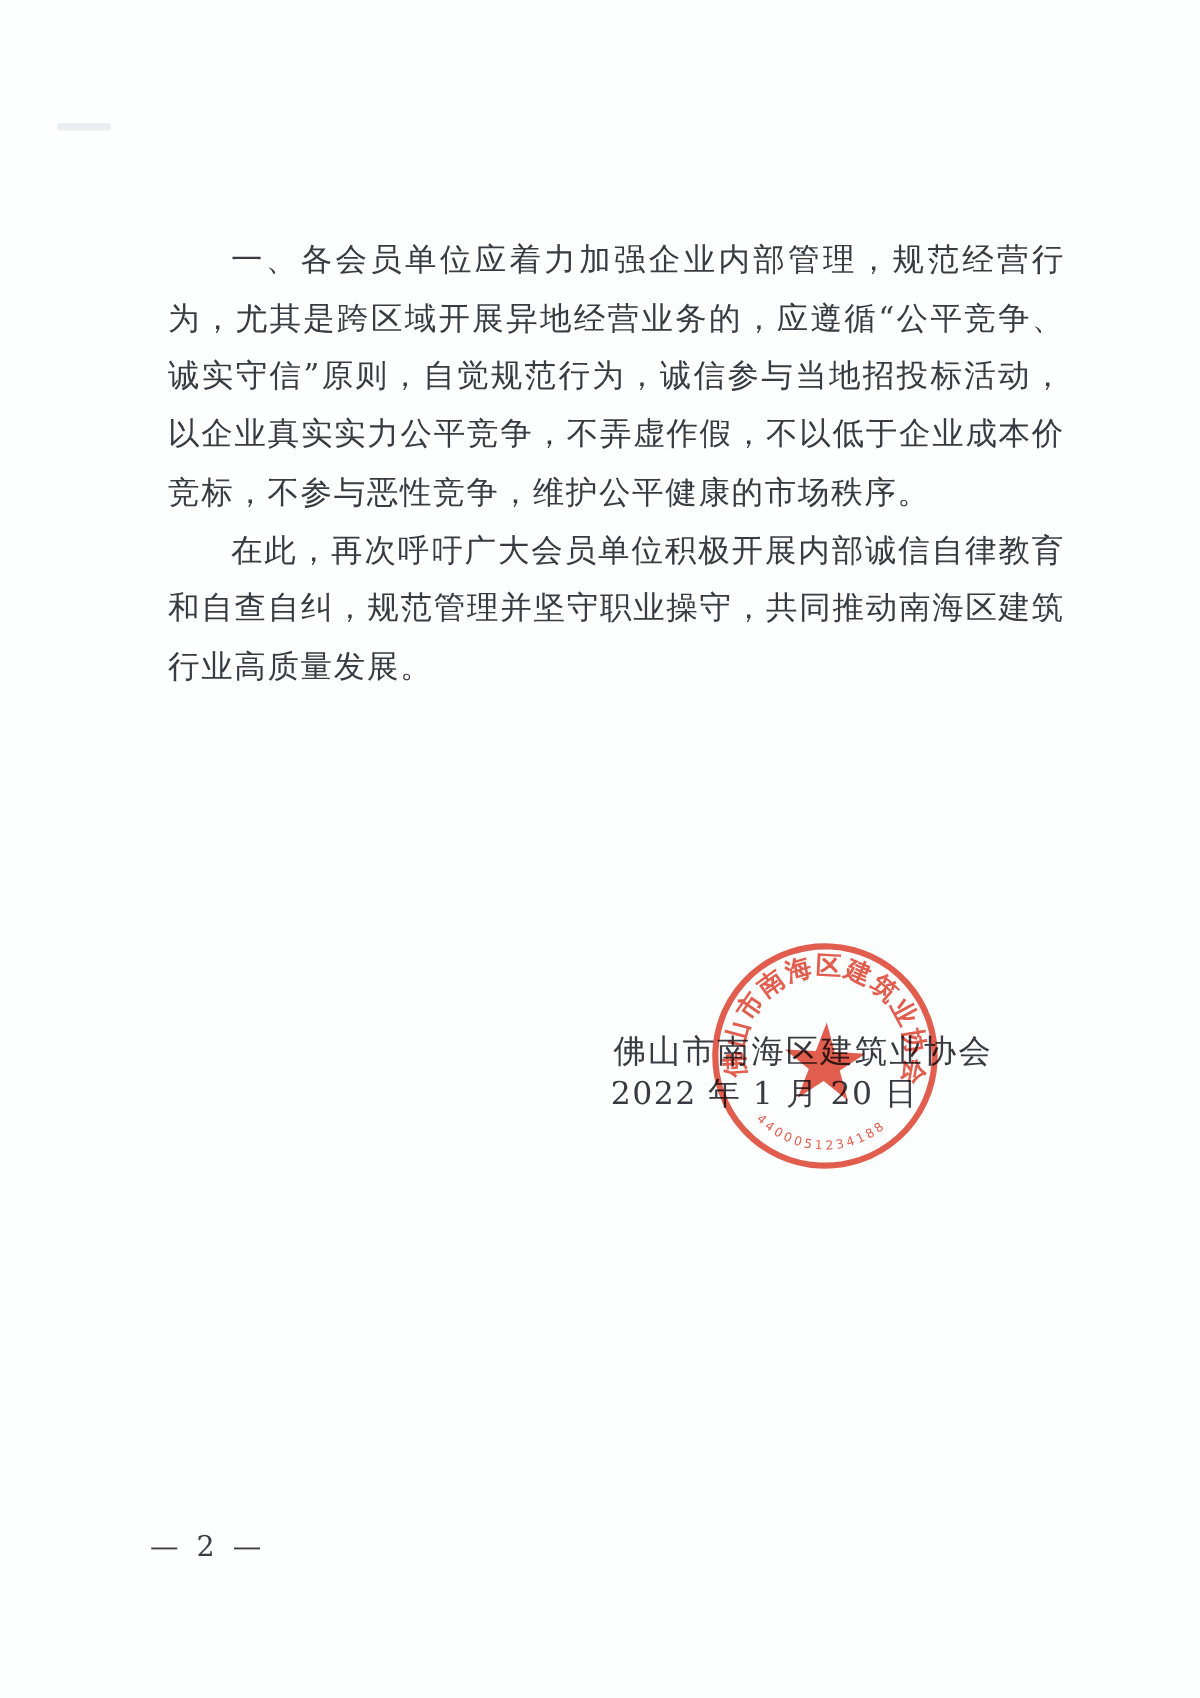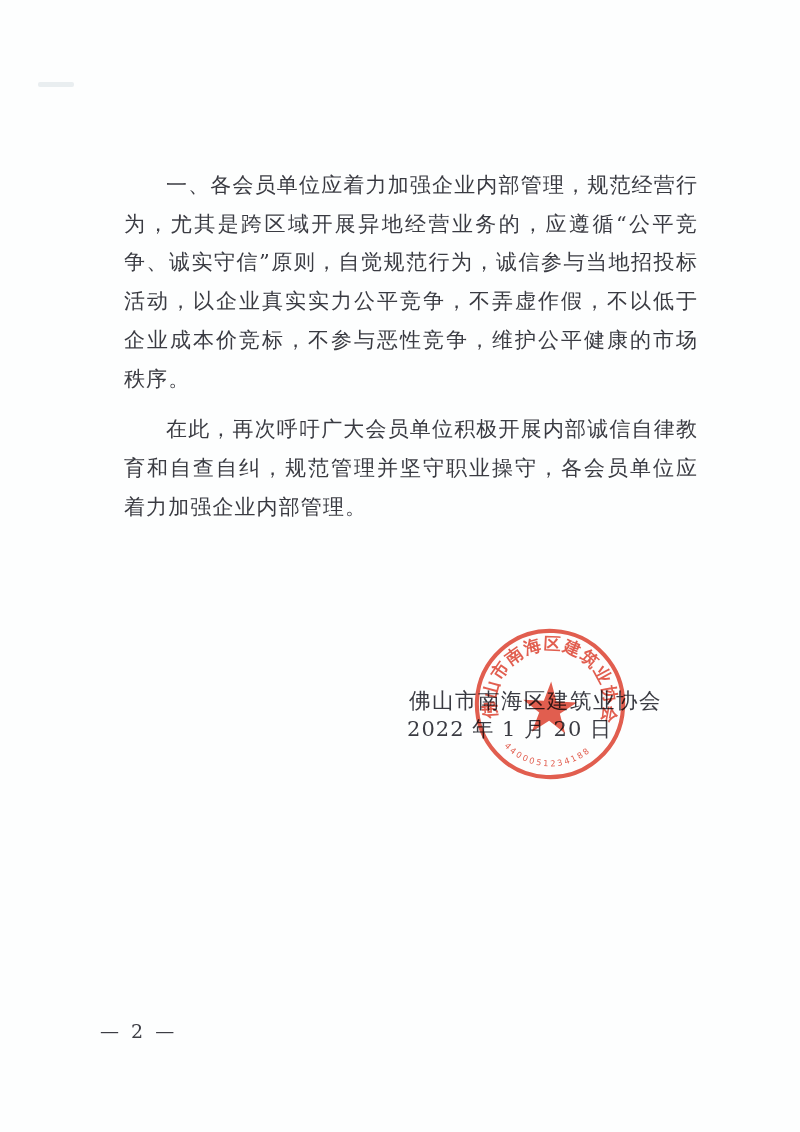--- a/index.html
+++ b/index.html
@@ -18,21 +18,21 @@
   .body-text {
     position: absolute;
     left: 112px; top: 154px; width: 598px;
     font-size: 21px;
     line-height: 38.7px;
     letter-spacing: 1.1px;
     text-align: justify;
     text-justify: inter-character;
     word-break: break-all;
   }
-  .body-text p { margin: 12px; text-indent: 2em; }
+  .body-text p { margin: 0; text-indent: 2em; }
   .signature-block {
     position: absolute;
     left: 112px; top: 686px; width: 598px;
     text-align: right;
   }
   .signature-line {
     font-size: 21.5px;
     letter-spacing: 1.5px;
     padding-right: 48px;
   }
@@ -57,21 +57,21 @@
     color: #3c3d44;
   }
 </style>
 </head>
 <body>
 
 <div class="scan-artifact"></div>
 
 <div class="body-text">
   <p>一、各会员单位应着力加强企业内部管理，规范经营行为，尤其是跨区域开展异地经营业务的，应遵循“公平竞争、诚实守信”原则，自觉规范行为，诚信参与当地招投标活动，以企业真实实力公平竞争，不弄虚作假，不以低于企业成本价竞标，不参与恶性竞争，维护公平健康的市场秩序。</p>
-  <p>在此，再次呼吁广大会员单位积极开展内部诚信自律教育和自查自纠，规范管理并坚守职业操守，各会员单位应着力加强企业内部管理。</p>
+  <p>在此，再次呼吁广大会员单位积极开展内部诚信自律教育和自查自纠，规范管理并坚守职业操守，共同推动南海区建筑行业高质量发展。</p>
 </div>
 
 <div class="signature-block">
   <div class="signature-line">佛山市南海区建筑业协会</div>
   <div class="date-line">2022 年 1 月 20 日</div>
 </div>
 
 <svg class="stamp" viewBox="0 0 160 160" xmlns="http://www.w3.org/2000/svg">
   <defs>
     <path id="arcTop" d="M 26.4 96.4 A 56 56 0 1 1 133.6 96.4" fill="none"></path>

